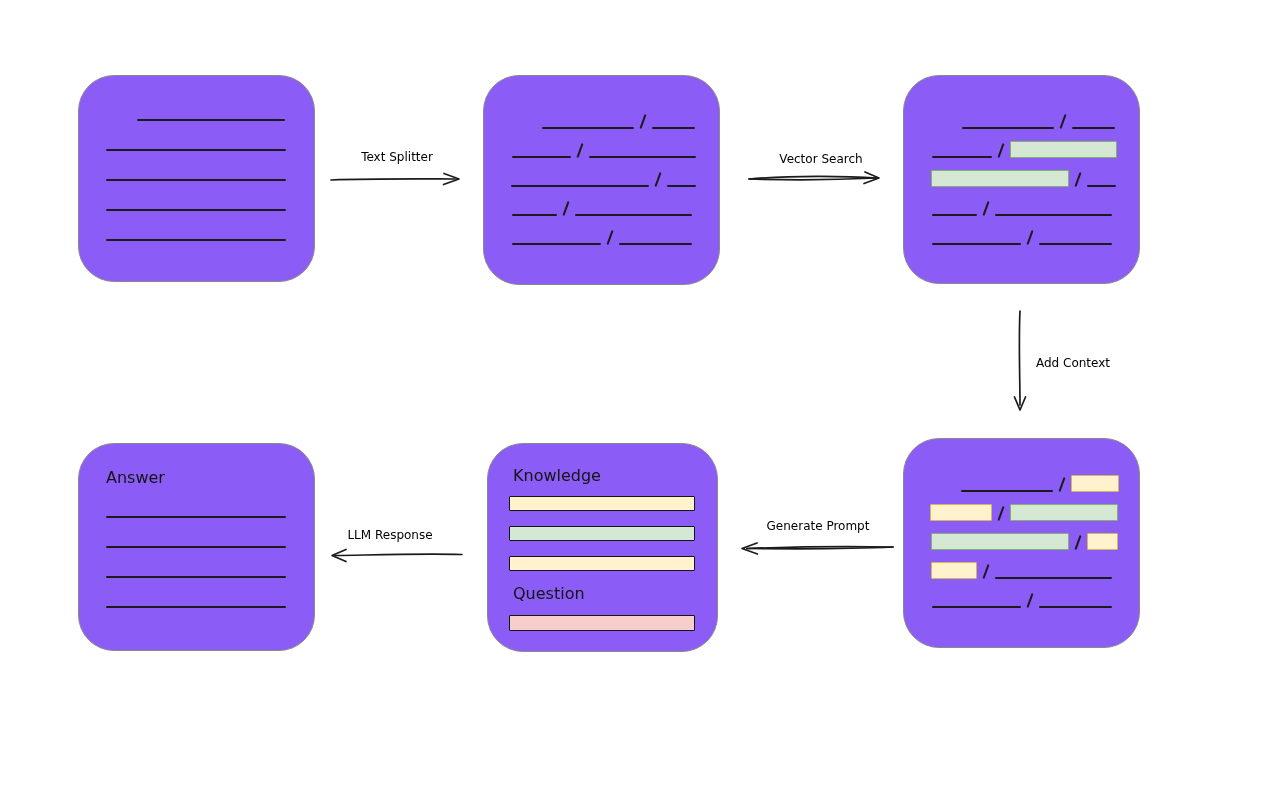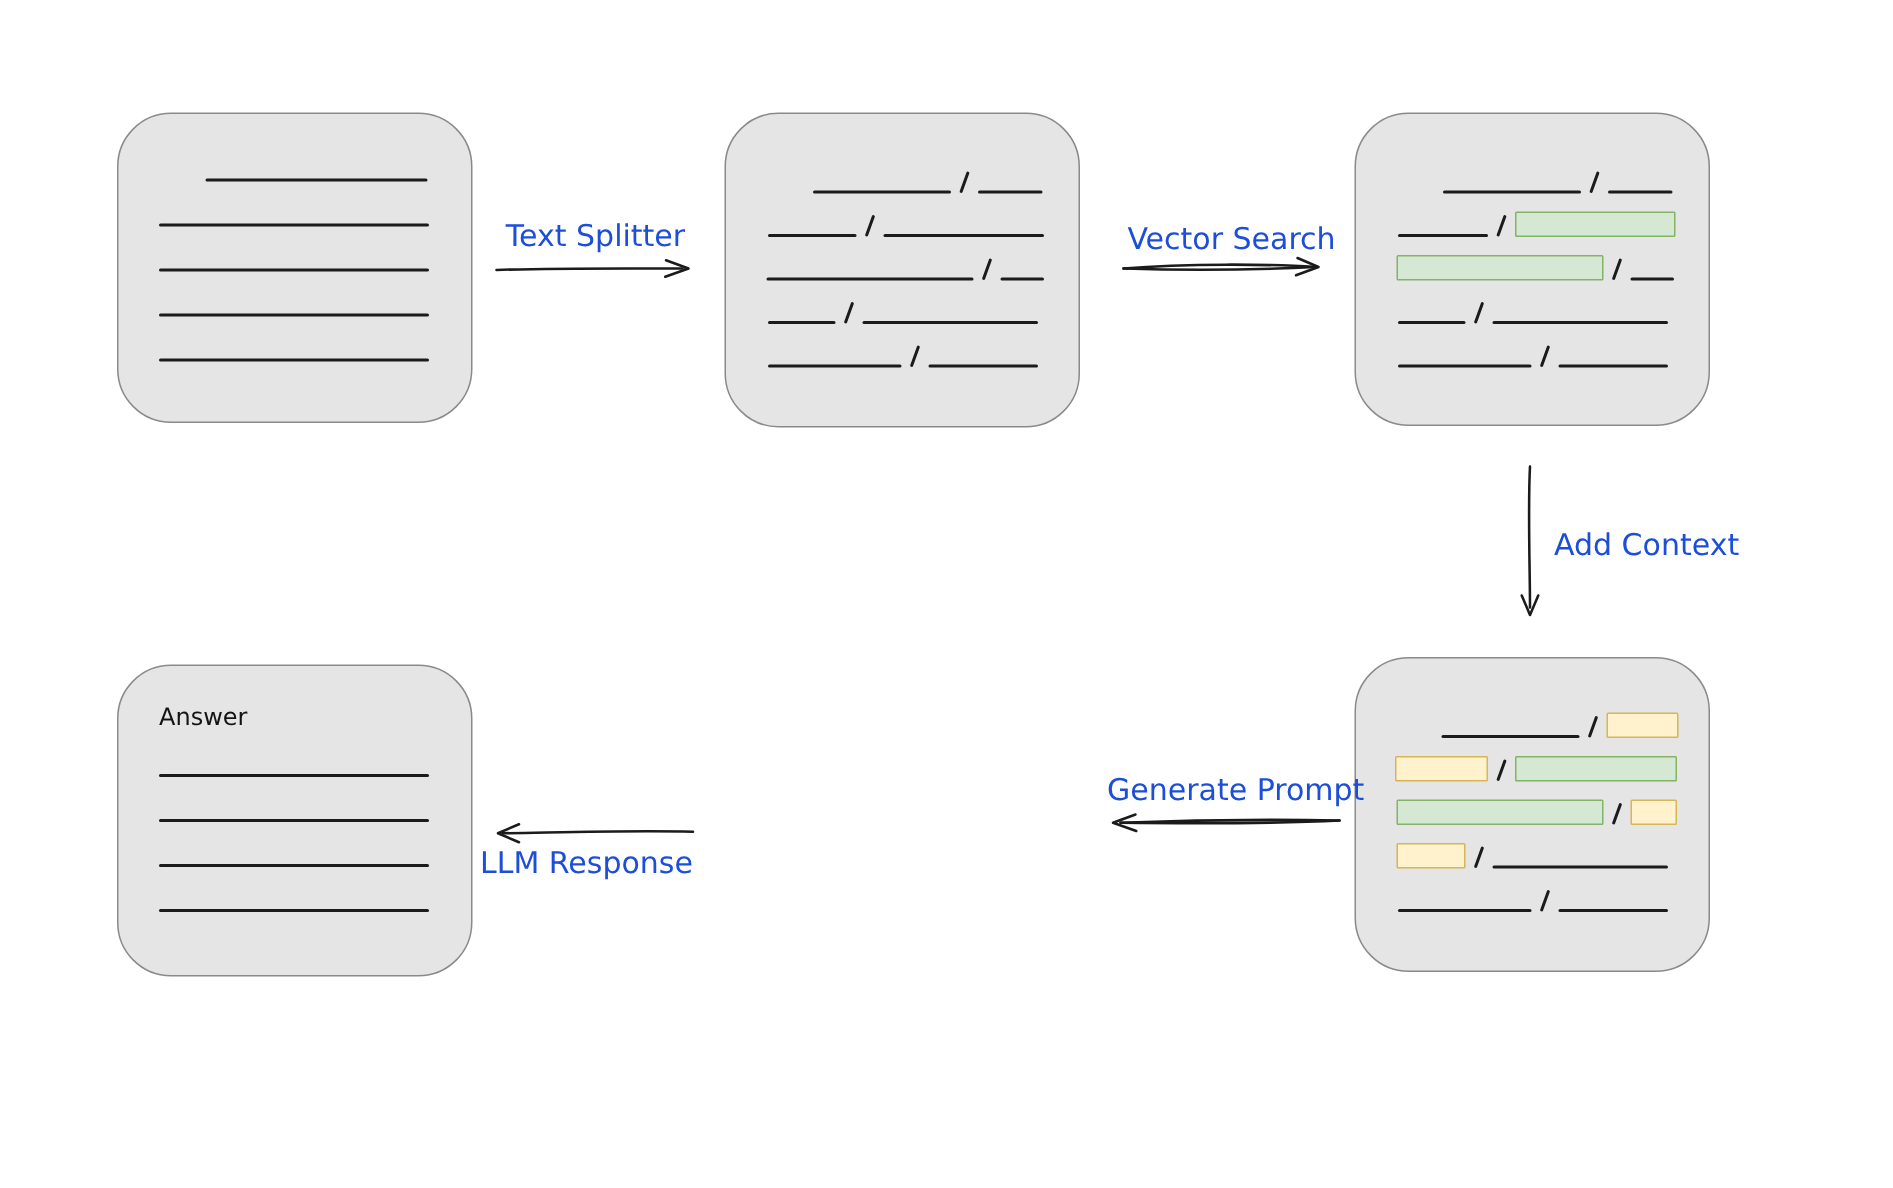--- a/index.html
+++ b/index.html
@@ -2,21 +2,21 @@
 <html style="--box-border: #8a8a8a; --line: #1b1b1b; --green-fill: #d5e8d4; --green-border: #82b366; --yellow-fill: #fff2cc; --yellow-border: #d6b656; --red-fill: #f8cecc; --red-border: #b85450;"><head>
 <meta charset="utf-8">
 <style>
   html,body{margin:0;padding:0;background:#ffffff;}
   .canvas{
     position:relative;width:1262px;height:792px;background:#ffffff;
     font-family:"DejaVu Sans","Liberation Sans",sans-serif;color:#141414;
     overflow:hidden;
   }
   .dbox{
-    position:absolute;background:#e5e5e5;
+    position:absolute;background:#8b5cf6;
     border:1.6px solid var(--box-border);border-radius:36px;
     box-sizing:border-box;
   }
   
   .rows{box-sizing:border-box;}
   .rows-split{padding-top:24px;}
   .rows-split .seg-row{height:29px;}
   .rows-doc{padding-top:15px;}
   .rows-doc .seg-row{height:30px;}
   .rows-answer{padding-top:44px;}
@@ -43,21 +43,21 @@
   .bar-green{background:var(--green-fill);border-color:var(--green-border);}
   .bar-red{background:var(--red-fill);border-color:var(--red-border);height:16px !important;}
   .question-label{margin-top:13px;}
   .question-bars{margin-top:11px;}
   
   .answer-label{position:absolute;left:27px;top:24px;}
   
   .arrow{position:absolute;}
   .arrow path{stroke:var(--line);stroke-width:1.7;fill:none;stroke-linecap:round;stroke-linejoin:round;}
   .arrow-label{
-    position:absolute;font-size:20px;line-height:19px;color:#1d4ed8;
+    position:absolute;font-size:12px;line-height:19px;color:#000000;
     text-align:center;white-space:nowrap;
   }
   .caption{
     position:absolute;left:695px;top:684px;width:560px;text-align:center;
     font-size:17px;color:#101010;
   }
 </style>
 </head>
 <body>
 
@@ -166,20 +166,34 @@
           <div class="seg-line" style="width: 117px;"></div>
         </div>
         <div class="seg-row" style="margin-left: 28px;">
           <div class="seg-line" style="width: 89px;"></div>
           <div class="seg-slash"></div>
           <div class="seg-line" style="width: 73px;"></div>
         </div>
       </div>
   </div>
 
+  <div class="dbox" style="left:487px;top:443px;width:231px;height:209px;">
+    <div class="prompt-inner">
+      <div class="box-label">Knowledge</div>
+      <div class="bars">
+          <div class="bar bar-yellow"></div>
+          <div class="bar bar-green"></div>
+          <div class="bar bar-yellow"></div>
+        </div>
+      <div class="box-label question-label">Question</div>
+      <div class="bars question-bars">
+          <div class="bar bar-red"></div>
+        </div>
+    </div>
+  </div>
 
   <div class="dbox" style="left:78px;top:443px;width:237px;height:208px;">
     <div class="box-label answer-label">Answer</div>
     <div class="rows rows-answer">
         <div class="seg-row" style="margin-left: 27px;">
           <div class="seg-line" style="width: 180px;"></div>
         </div>
         <div class="seg-row" style="margin-left: 27px;">
           <div class="seg-line" style="width: 180px;"></div>
         </div>
@@ -211,20 +225,20 @@
     <path d="M4.5 88 L10 101 L15.5 88"></path>
   </svg>
 
   <div class="arrow-label" style="left:738px;top:517px;width:160px;">Generate Prompt</div>
   <svg class="arrow" style="left:737px;top:538px;" width="160" height="21" viewBox="0 0 160 21">
     <path d="M156 9 C 100 8, 50 9, 10 10.5"></path>
     <path d="M156 9 C 105 11.5, 55 11, 10 10.5"></path>
     <path d="M20 5 L5 10.5 L20.5 16"></path>
   </svg>
 
-  <div class="arrow-label" style="left:320px;top:526px;width:140px;margin-top:40px;">LLM Response</div>
+  <div class="arrow-label" style="left:320px;top:526px;width:140px;">LLM Response</div>
   <svg class="arrow" style="left:327px;top:545px;" width="138" height="21" viewBox="0 0 138 21">
     <path d="M135 9.5 C 90 8.5, 45 10, 8 10.5"></path>
     <path d="M19 4.5 L5 10.5 L19 16.5"></path>
   </svg>
 
 
 </div>
 
 </body></html>

